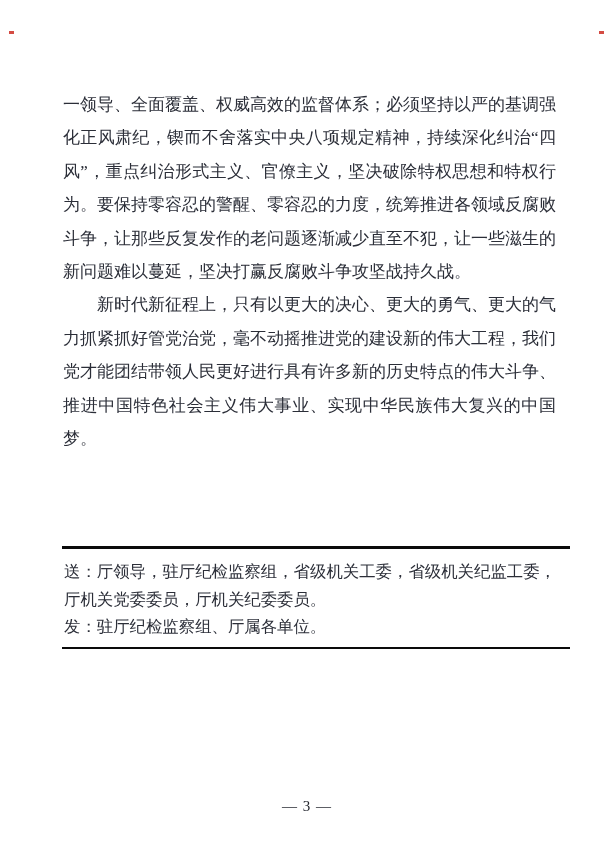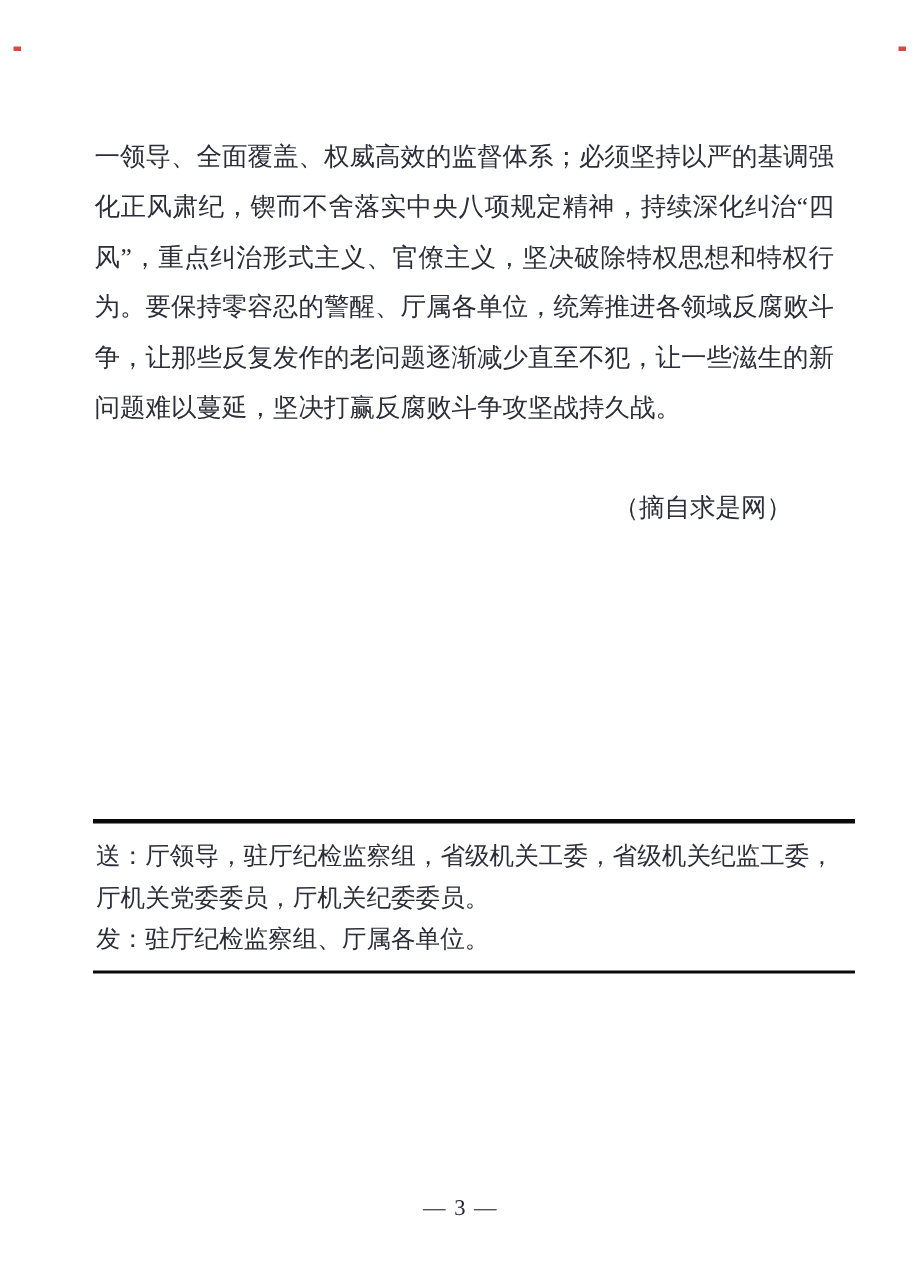--- a/index.html
+++ b/index.html
@@ -54,21 +54,20 @@
     border-top: 3px solid #0a0a0a;
     border-bottom: 2px solid #0a0a0a;
     padding: 9px 14px 6px 2px;
   }
   .dist-line {
     margin: 0;
     font-size: 16.4px;
     line-height: 27.6px;
     text-align: justify;
     text-justify: inter-ideograph;
-    font-family: Liberation Mono, monospace;
   }
   .footer {
     position: absolute;
     top: 796px;
     left: 0;
     width: 100%;
     text-align: center;
     font-size: 15px;
     line-height: 20px;
     color: #23262e;
@@ -86,22 +85,22 @@
 </style>
 </head>
 <body>
 
 <div class="page">
 
   <div class="red-mark left"></div>
   <div class="red-mark right"></div>
 
   <div class="body-text">
-    <p class="para">一领导、全面覆盖、权威高效的监督体系；必须坚持以严的基调强化正风肃纪，锲而不舍落实中央八项规定精神，持续深化纠治“四风”，重点纠治形式主义、官僚主义，坚决破除特权思想和特权行为。要保持零容忍的警醒、厅属各单位，统筹推进各领域反腐败斗争，让那些反复发作的老问题逐渐减少直至不犯，让一些滋生的新问题难以蔓延，坚决打赢反腐败斗争攻坚战持久战。</p>
-    <p class="citation">（摘自求是网）</p>
+    <p class="para">一领导、全面覆盖、权威高效的监督体系；必须坚持以严的基调强化正风肃纪，锲而不舍落实中央八项规定精神，持续深化纠治“四风”，重点纠治形式主义、官僚主义，坚决破除特权思想和特权行为。要保持零容忍的警醒、零容忍的力度，统筹推进各领域反腐败斗争，让那些反复发作的老问题逐渐减少直至不犯，让一些滋生的新问题难以蔓延，坚决打赢反腐败斗争攻坚战持久战。</p>
+    <p class="para indent">新时代新征程上，只有以更大的决心、更大的勇气、更大的气力抓紧抓好管党治党，毫不动摇推进党的建设新的伟大工程，我们党才能团结带领人民更好进行具有许多新的历史特点的伟大斗争、推进中国特色社会主义伟大事业、实现中华民族伟大复兴的中国梦。</p>
   </div>
 
   <div class="distribution">
     <p class="dist-line">送：厅领导，驻厅纪检监察组，省级机关工委，省级机关纪监工委，厅机关党委委员，厅机关纪委委员。</p>
     <p class="dist-line">发：驻厅纪检监察组、厅属各单位。</p>
   </div>
 
   <div class="footer">— 3 —</div>
 
 </div>

